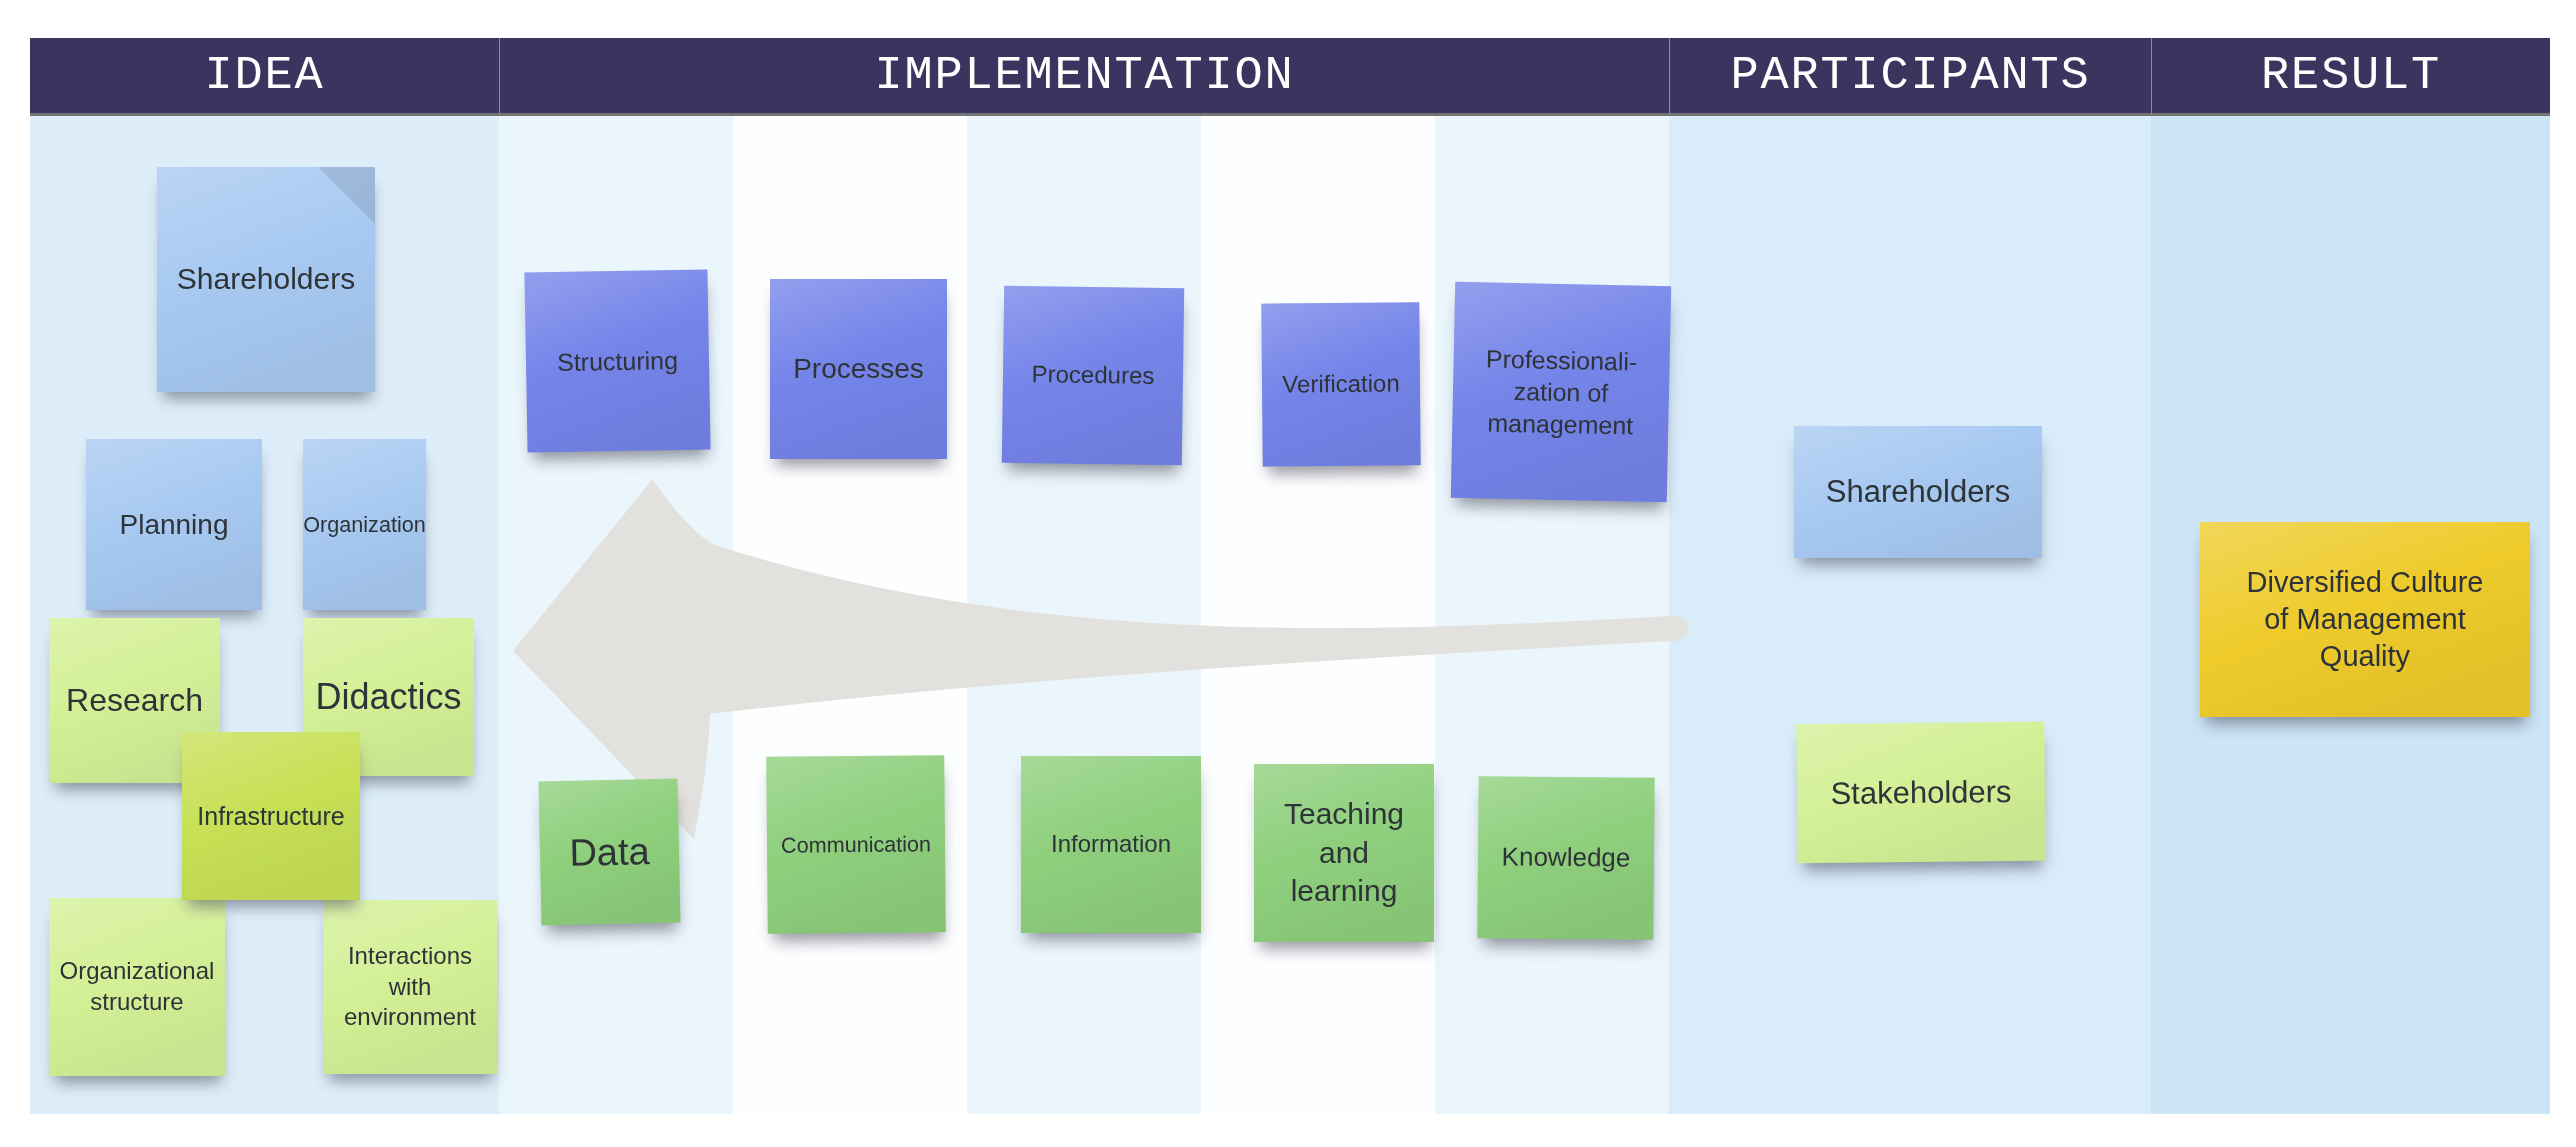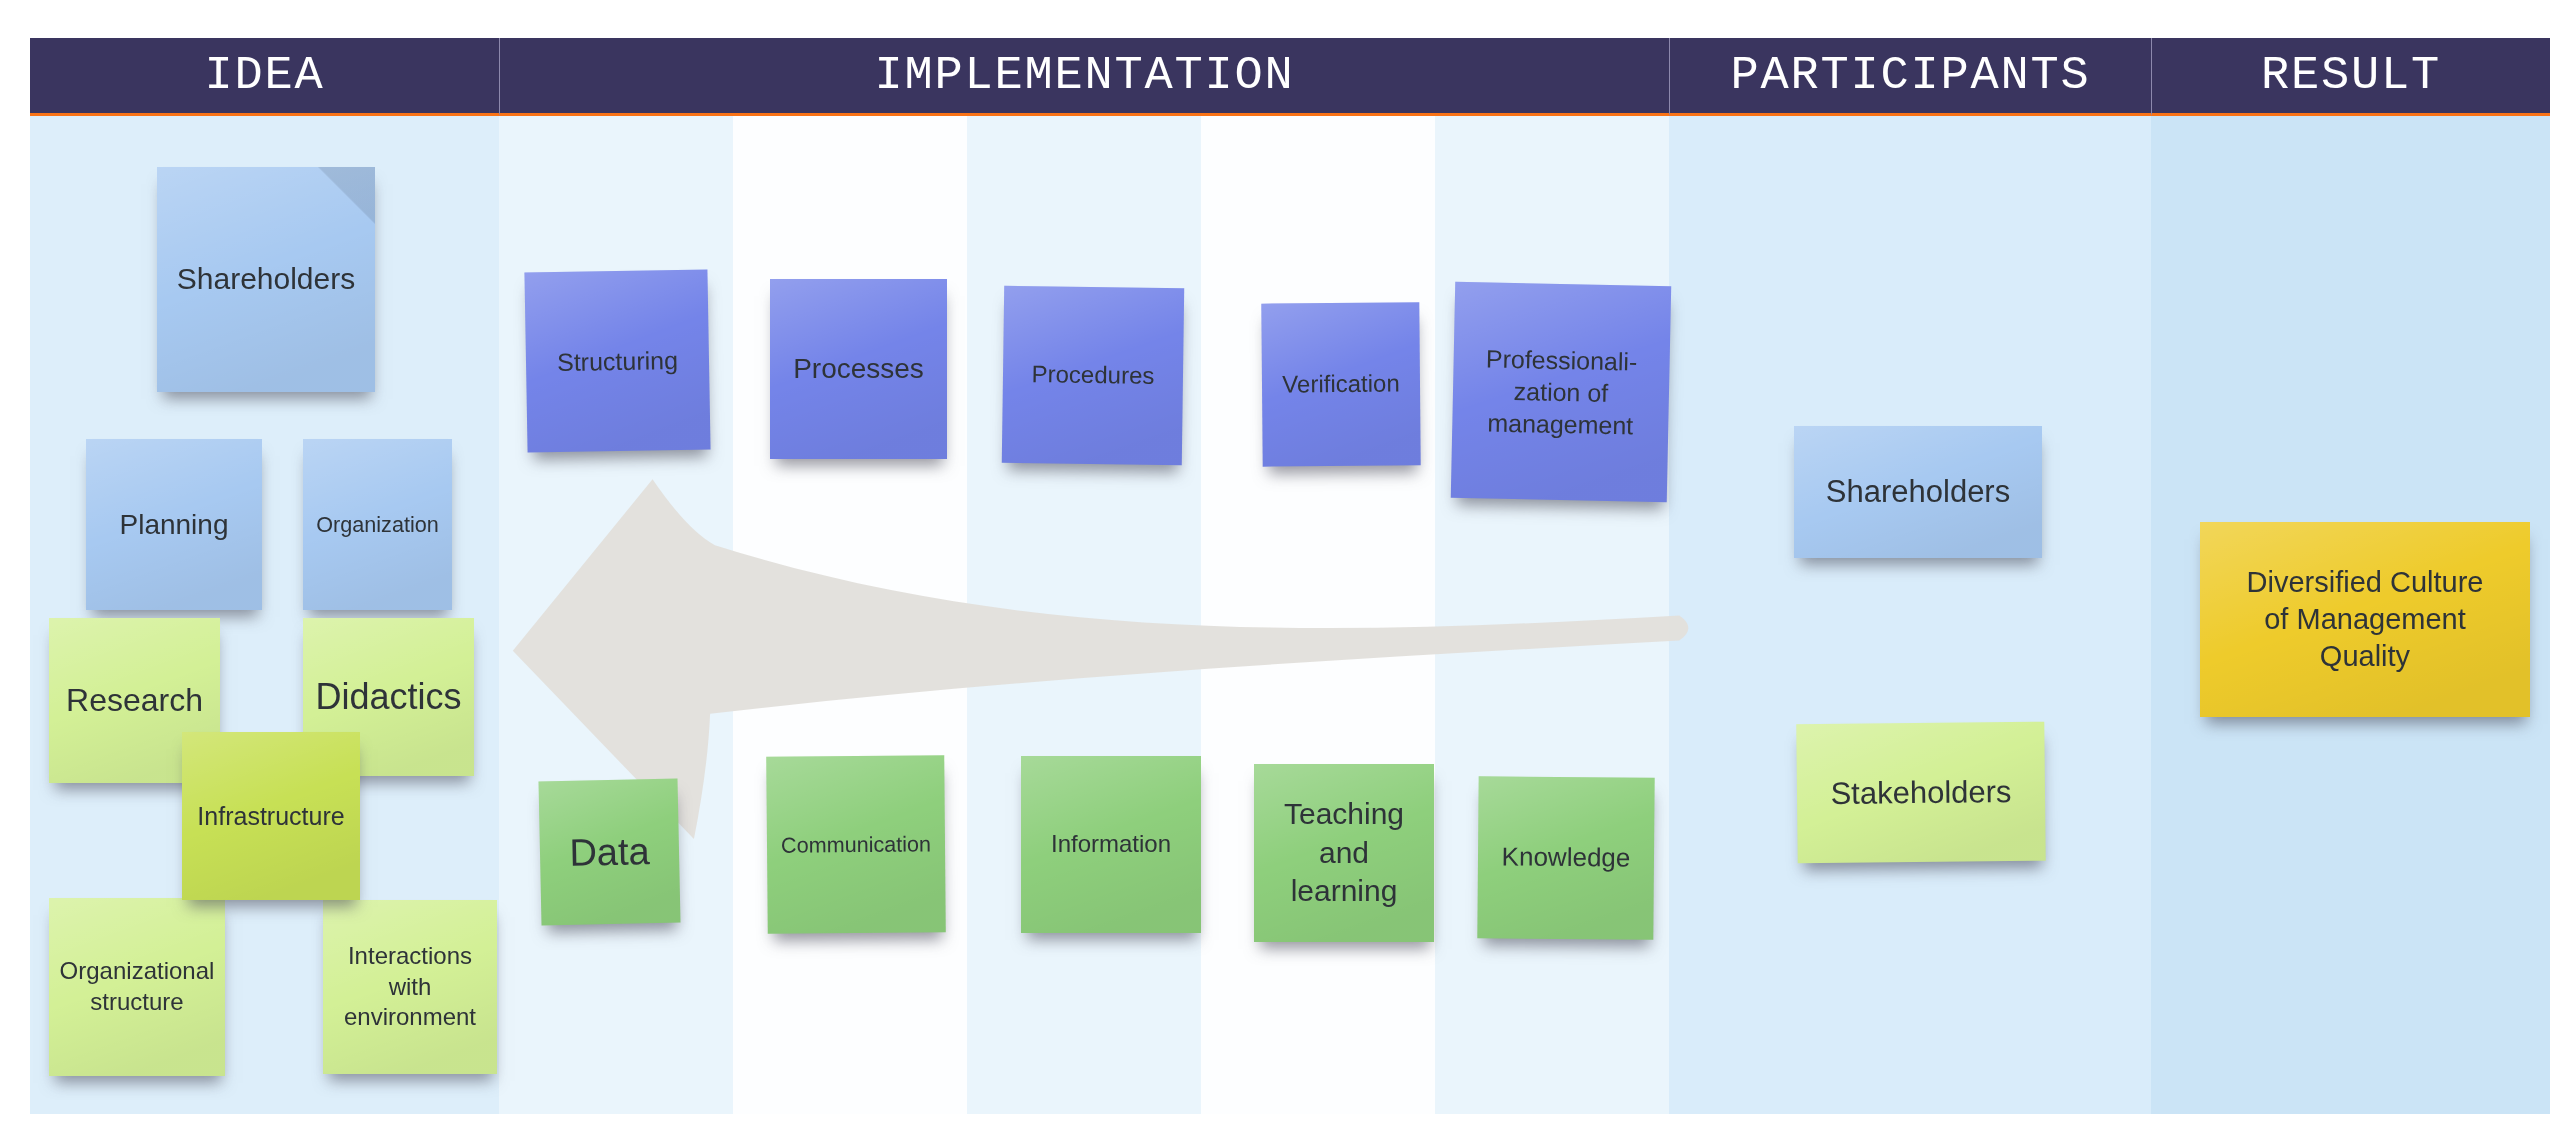--- a/index.html
+++ b/index.html
@@ -13,21 +13,21 @@
   .stripe-light{background:#eaf5fc;}
   .stripe-white{background:#fdfeff;}
   .lane-participants{left:1669px;width:482px;background:#d9ecfa;}
   .lane-result{left:2151px;width:399px;background:#cbe4f6;}
   
   .header-cell{
     position:absolute;top:38px;height:78px;background:#3a355f;
     display:flex;align-items:center;justify-content:center;
     color:#ffffff;font-family:"Liberation Mono","DejaVu Sans Mono",monospace;
     font-size:47px;letter-spacing:1.8px;
-    border-bottom:3px solid #f97316;box-sizing:border-box;
+    border-bottom:3px solid #737373;box-sizing:border-box;
   }
   .hdr-div{border-left:1.8px solid #8d89ad;}
   
   .note{
     position:absolute;display:flex;align-items:center;justify-content:center;
     text-align:center;color:#2e3338;white-space:pre-line;line-height:1.28;
     padding:3.6px;box-sizing:border-box;z-index:3;
     box-shadow:1.2px 12px 14.4px -4.8px rgba(68,68,82,.55);
     background-image:linear-gradient(160deg,rgba(255,255,255,.22),rgba(255,255,255,0) 45%,rgba(0,0,0,.05) 85%);
   }
@@ -82,21 +82,21 @@
          C 1720 1128 2250 1098 2800 1068
          Q 2830 1047 2800 1026 Z" fill="#e2e0dc" opacity="0.97"></path>
   </svg>
 
   <div class="note note-blue fold" style="left:157px;top:167px;width:218px;height:225px;font-size:30px;">
     <span>Shareholders</span>
   </div>
   <div class="note note-blue" style="left:86px;top:439px;width:176px;height:171px;font-size:28px;">
     <span>Planning</span>
   </div>
-  <div class="note note-blue" style="left:303px;top:439px;width:149px;height:171px;font-size:21.6px;">
+  <div class="note note-blue" style="left:303px;top:439px;width:123px;height:171px;font-size:21.6px;">
     <span>Organization</span>
   </div>
   <div class="note note-lime" style="left:49px;top:618px;width:171px;height:165px;font-size:32px;">
     <span>Research</span>
   </div>
   <div class="note note-lime" style="left:303px;top:618px;width:171px;height:158px;font-size:36px;">
     <span>Didactics</span>
   </div>
   <div class="note note-olive ontop" style="left:182px;top:732px;width:178px;height:168px;font-size:25px;">
     <span>Infrastructure</span>

